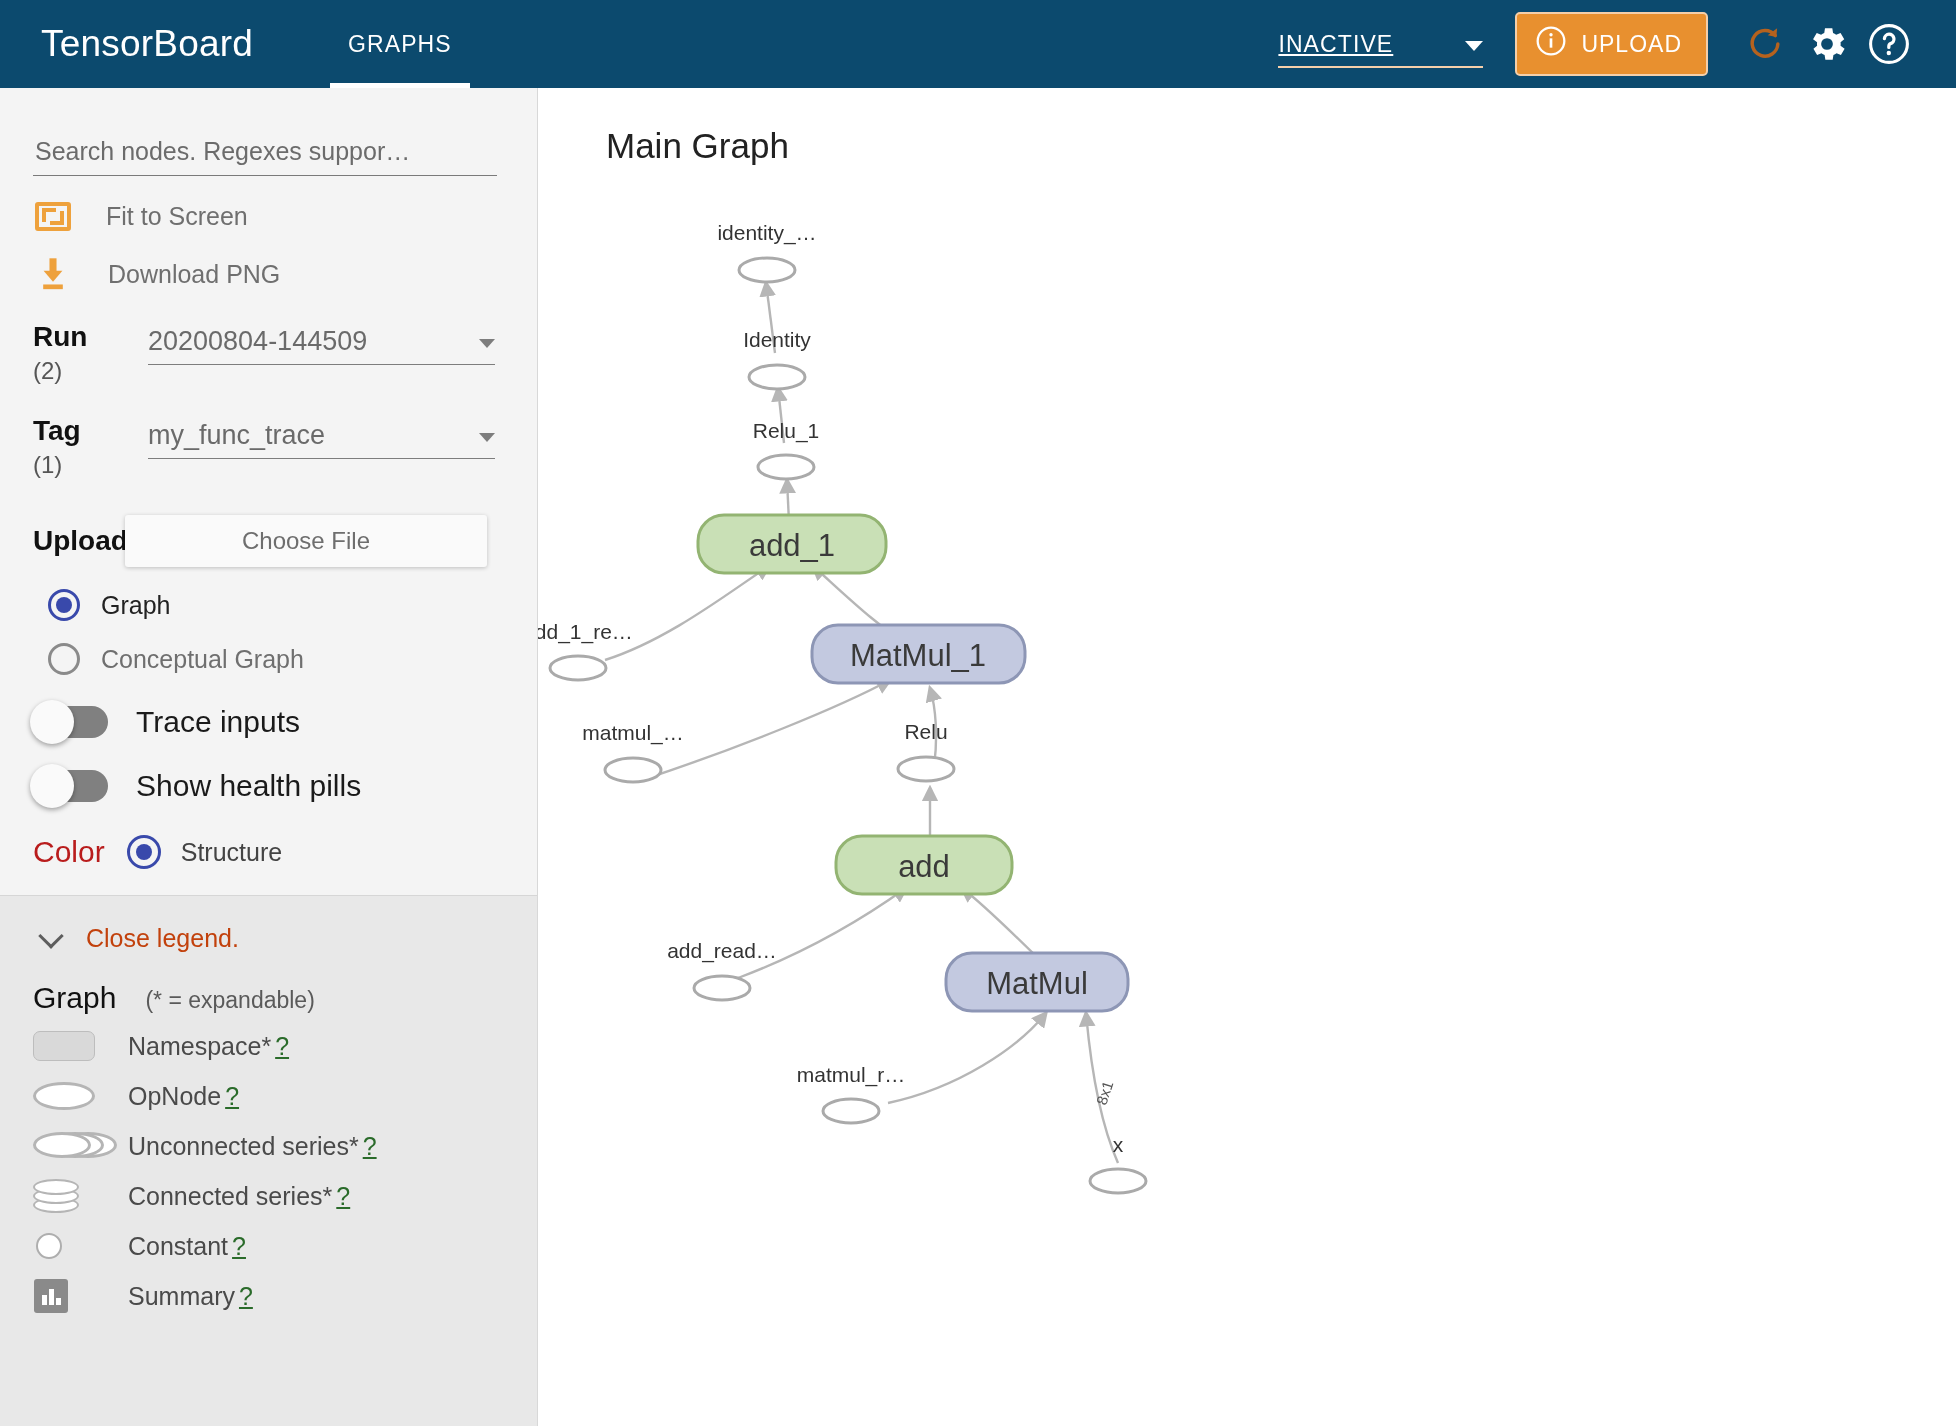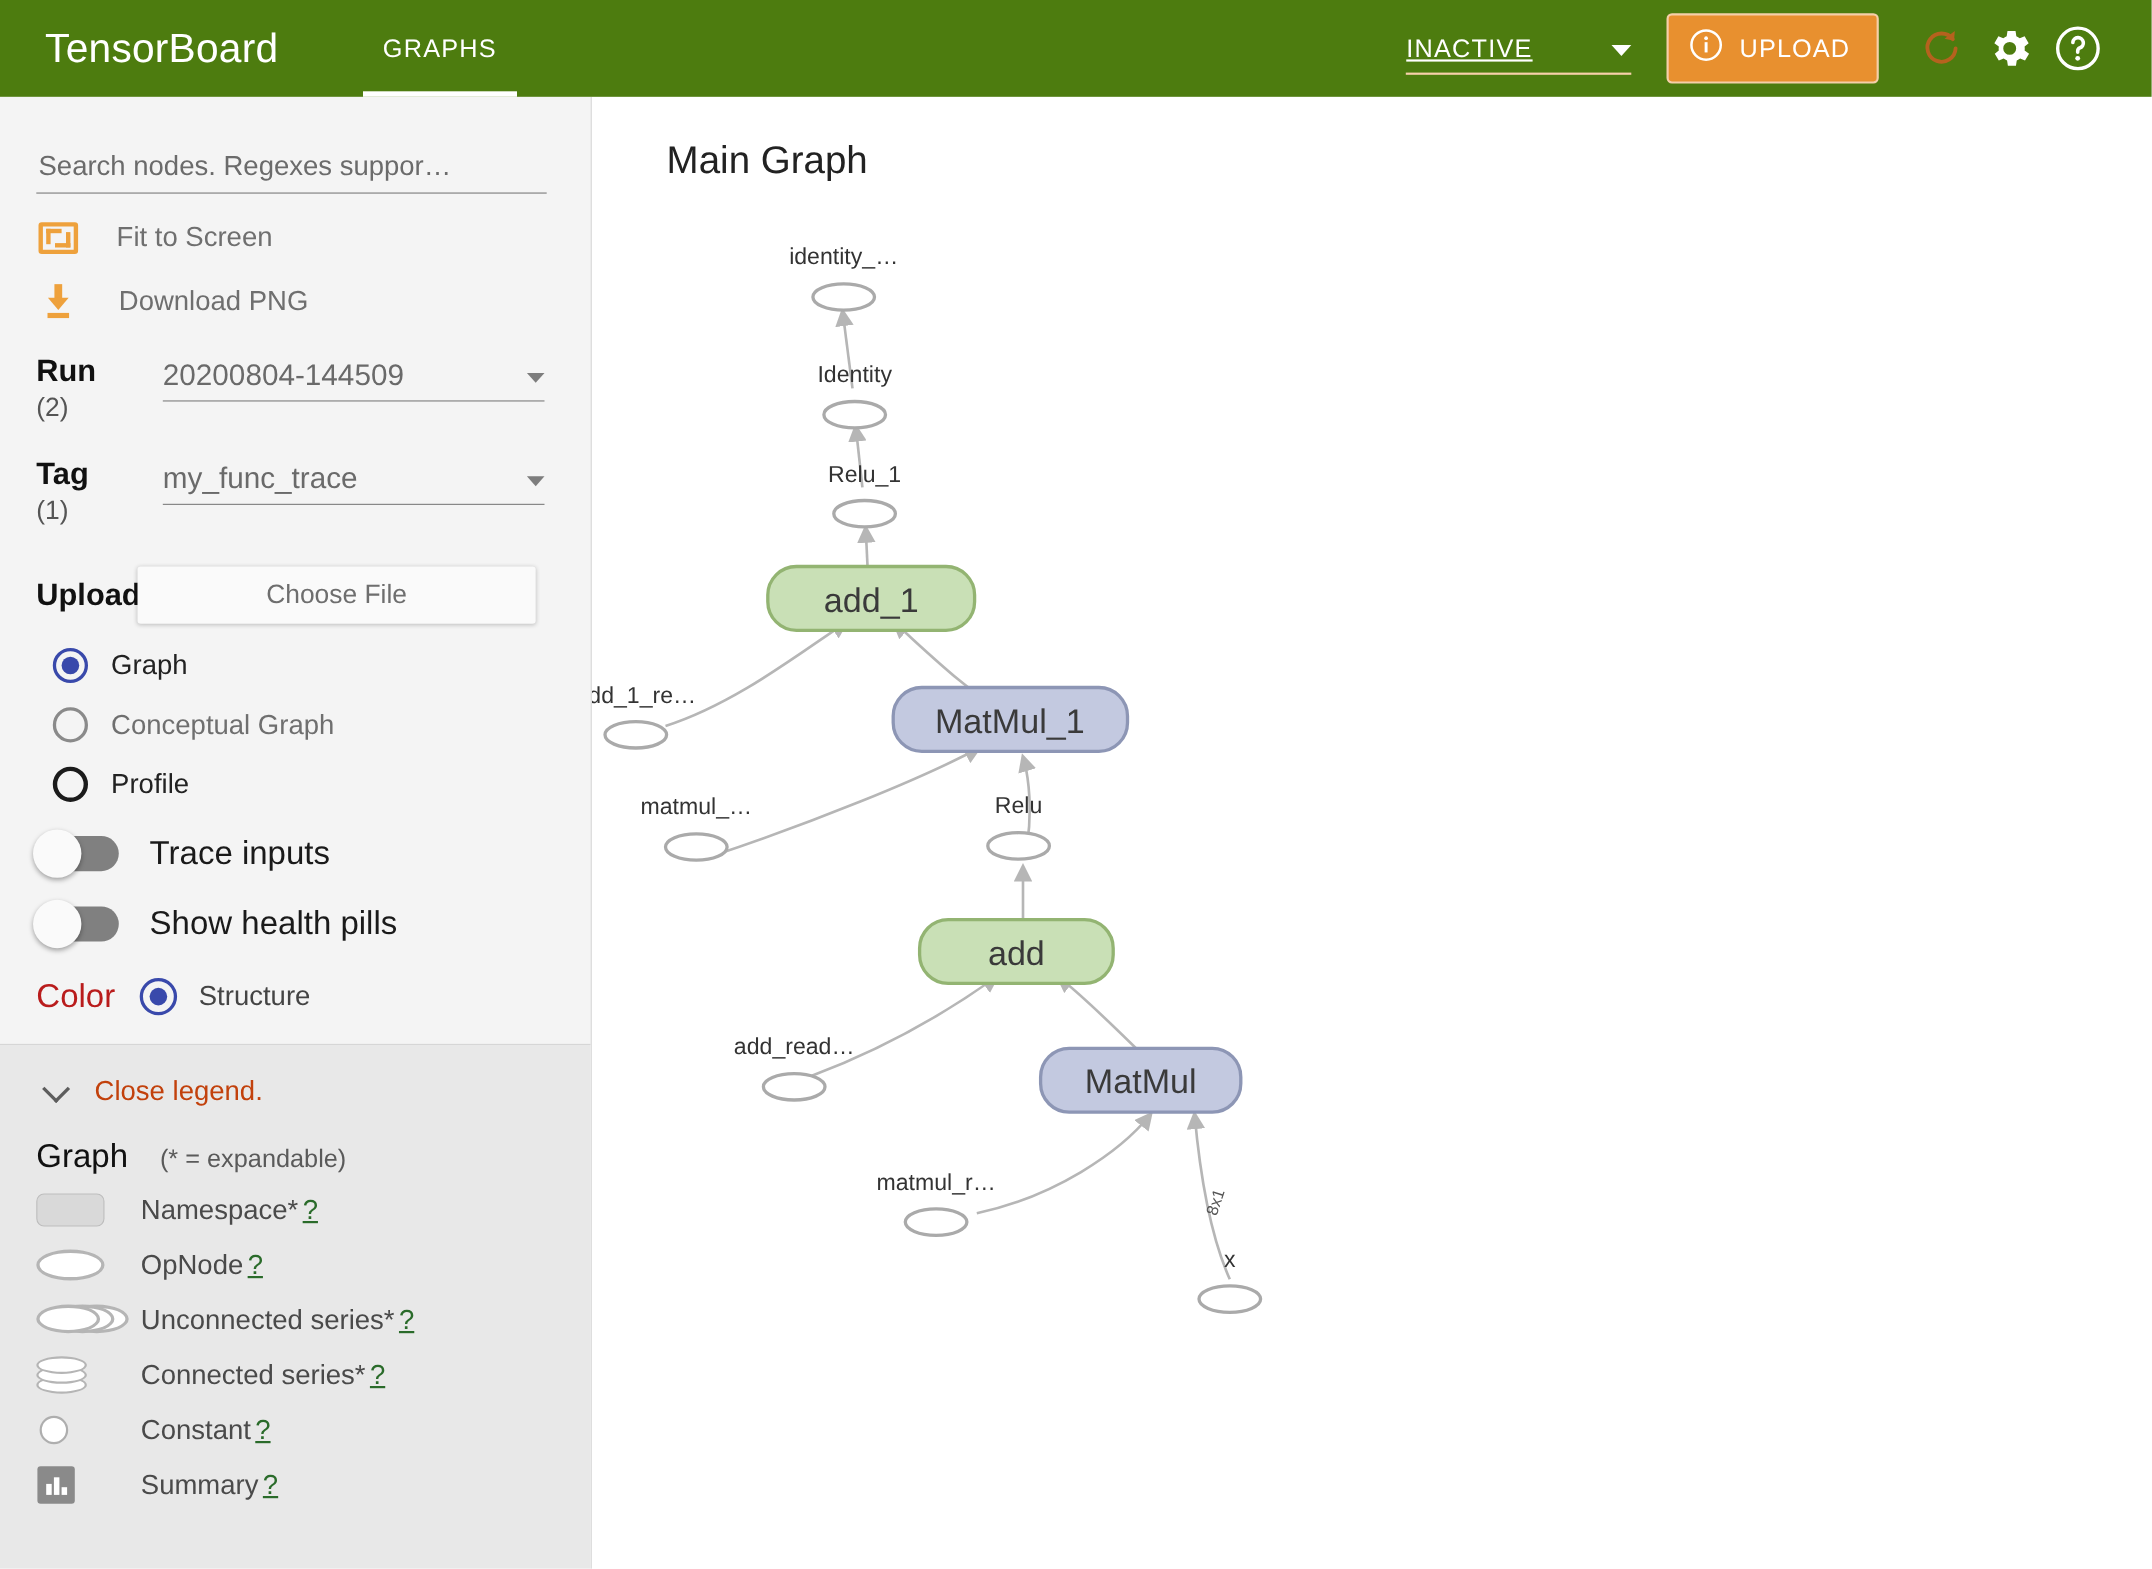--- a/index.html
+++ b/index.html
@@ -8,21 +8,21 @@
     width: 1956px; height: 1426px;
     overflow: hidden;
     font-family: "Liberation Sans", sans-serif;
     background: #fff;
   }
 
   
   .appbar {
     position: absolute; top: 0; left: 0;
     width: 1956px; height: 88px;
-    background: #4d7c0f;
+    background: #0c4a6e;
     display: flex; align-items: center;
     color: #fff;
     z-index: 10;
   }
   .brand {
     font-size: 37px; font-weight: 400;
     margin-left: 41px; letter-spacing: 0.2px;
     color: #fff; white-space: nowrap;
   }
   .tabs { margin-left: 77px; height: 88px; display: flex; align-items: center; }
@@ -407,24 +407,20 @@
       </div>
     </div>
 
     <div class="radio-row">
       <span class="radio checked"></span>
       <span class="rl strong">Graph</span>
     </div>
     <div class="radio-row">
       <span class="radio"></span>
       <span class="rl">Conceptual Graph</span>
-    </div>
-    <div class="radio-row">
-      <span class="radio dark"></span>
-      <span class="rl strong">Profile</span>
     </div>
 
     <div class="toggle-row">
       <span class="toggle">
           <i class="knob"></i>
         </span>
       <span class="tl">Trace inputs</span>
     </div>
     <div class="toggle-row">
       <span class="toggle">

